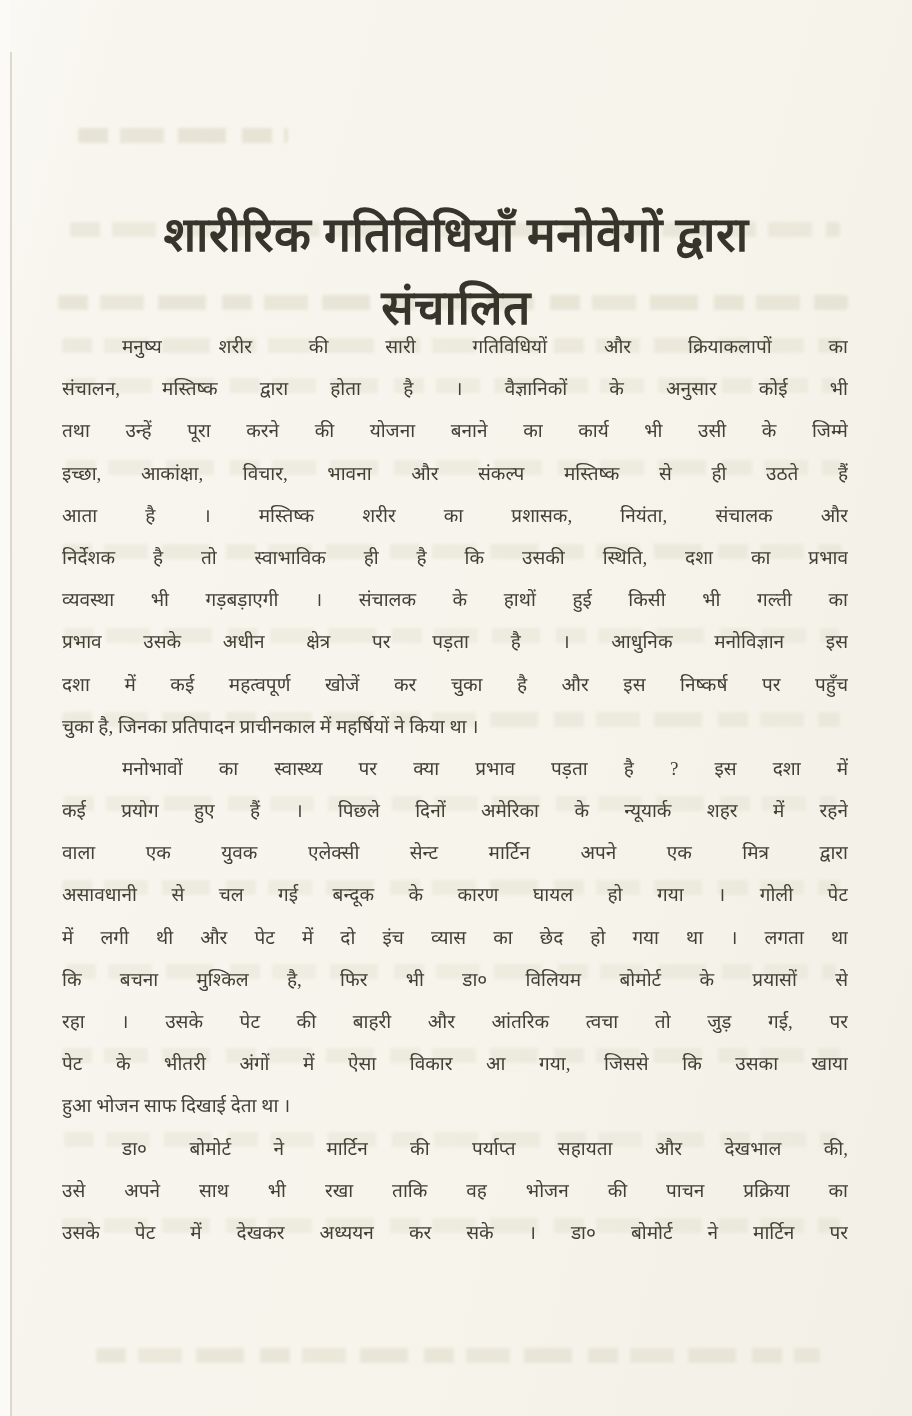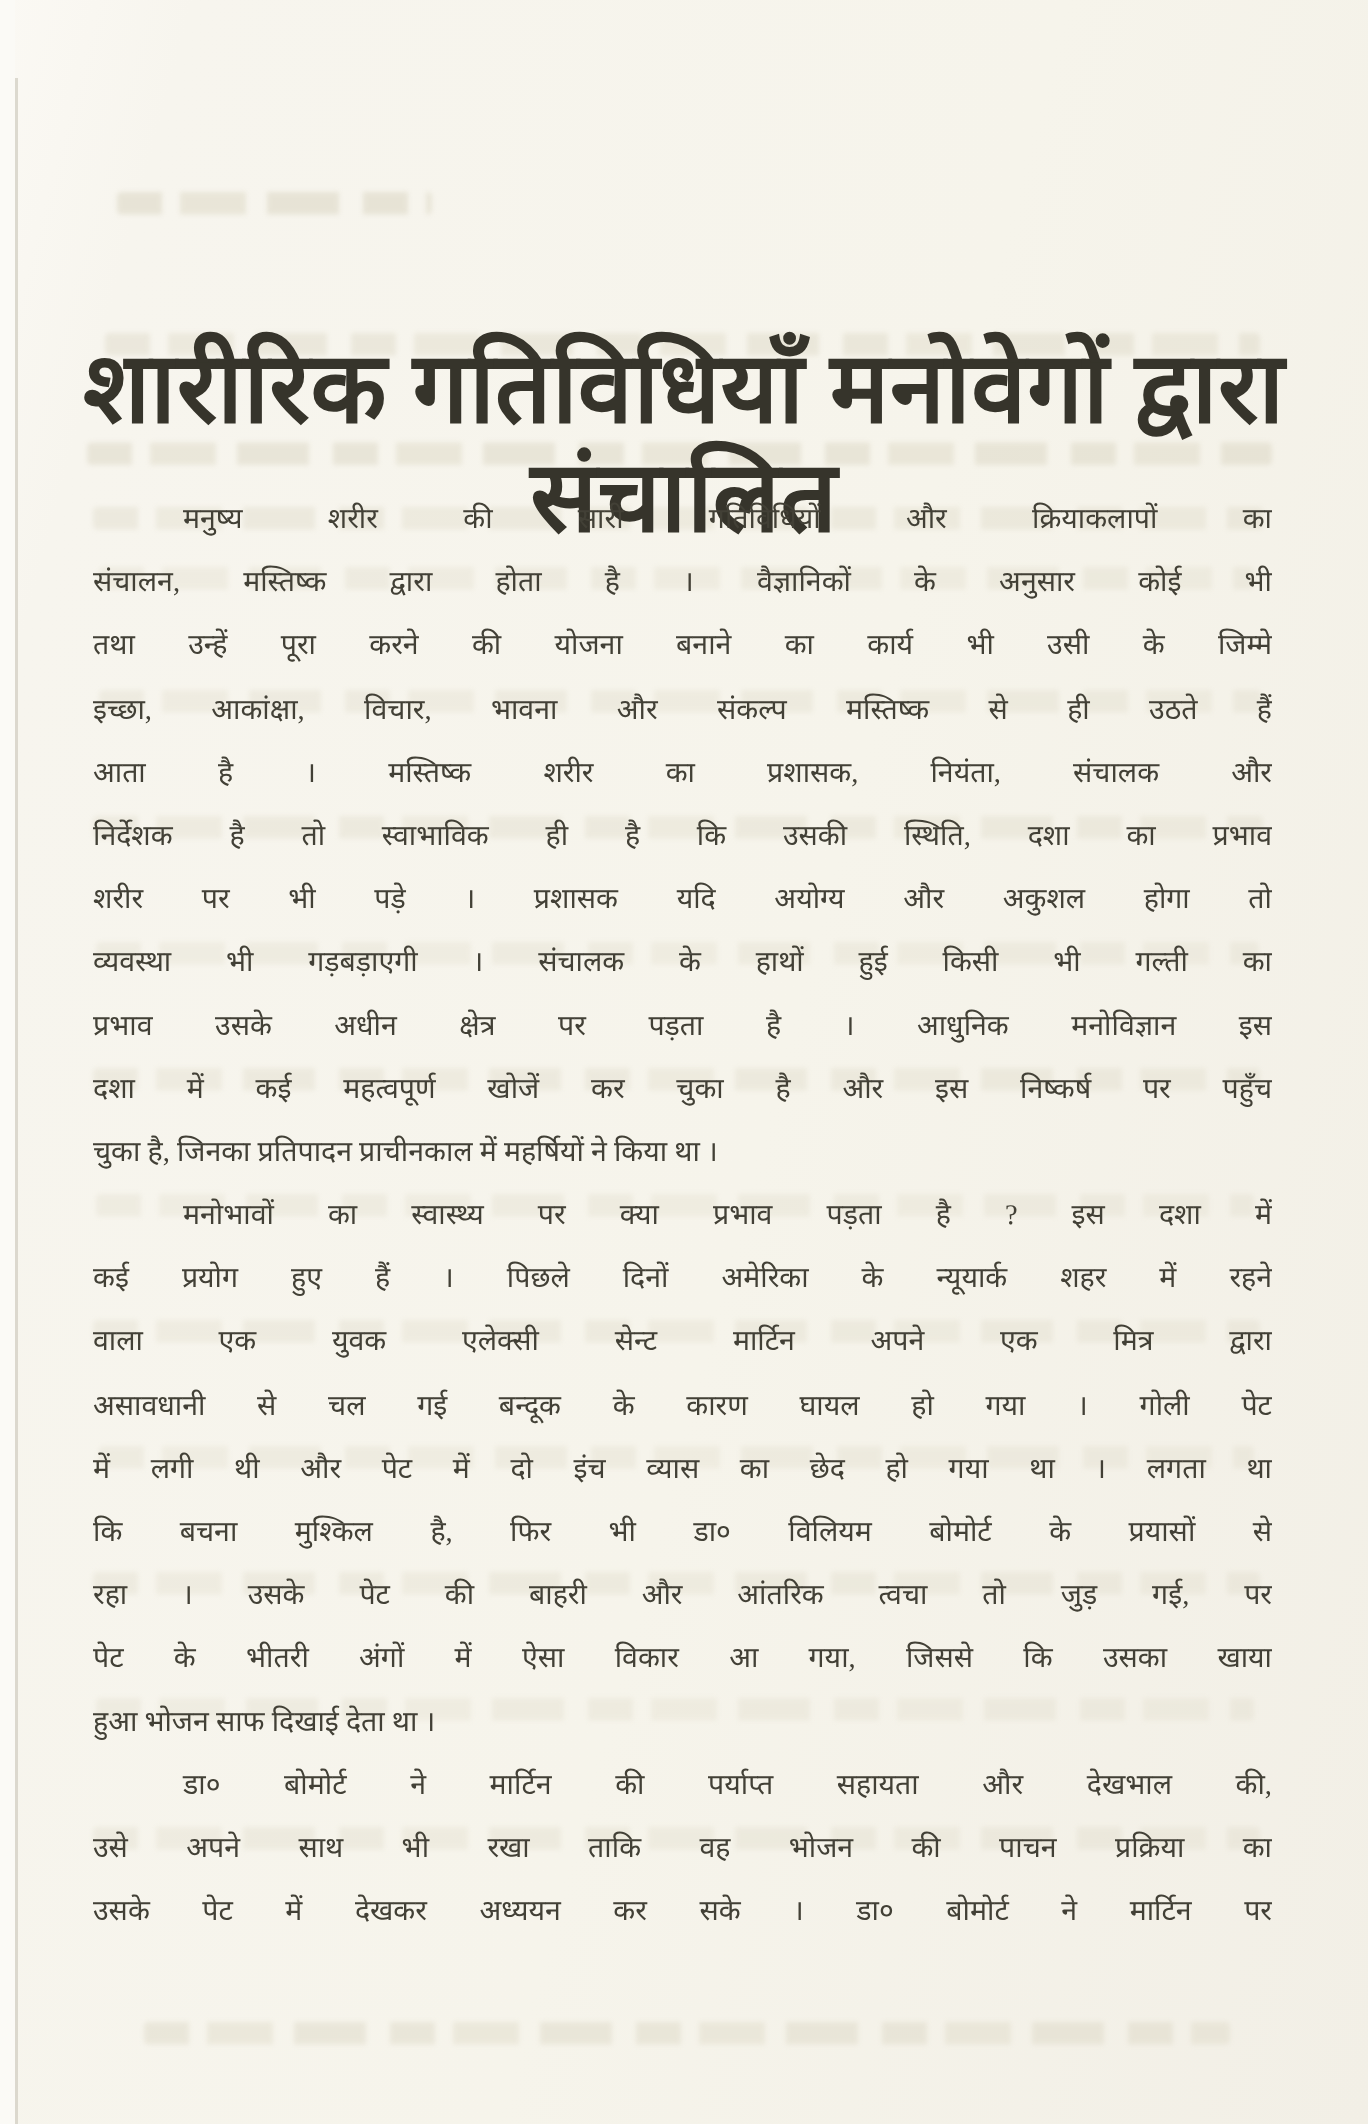--- a/index.html
+++ b/index.html
@@ -34,26 +34,26 @@
     z-index: 1;
     border-radius: 3px;
     filter: blur(1.6px);
     background: repeating-linear-gradient(90deg,
       #d8d3bf 0 30px, rgba(0,0,0,0) 30px 42px,
       #dcd7c3 42px 86px, rgba(0,0,0,0) 86px 100px,
       #d8d3bf 100px 148px, rgba(0,0,0,0) 148px 164px);
   }
   .title {
     position: absolute;
-    top: 179px; left: 40px;
+    top: 166px; left: 40px;
     width: 832px;
     z-index: 2;
     text-align: center;
     color: #36342b;
-    font-size: 66px;
+    font-size: 48px;
     font-weight: bold;
     line-height: 73px;
     letter-spacing: 0.5px;
   }
   .title span { display: block; }
   .body-text {
     position: absolute;
     top: 326px; left: 62px;
     width: 786px;
     z-index: 2;
@@ -102,21 +102,20 @@
 
   <div class="body-text">
 
     <div>
       <div class="line indent">मनुष्य शरीर की सारी गतिविधियों और क्रियाकलापों का</div>
       <div class="line">संचालन, मस्तिष्क द्वारा होता है । वैज्ञानिकों के अनुसार कोई भी</div>
       <div class="line">तथा उन्हें पूरा करने की योजना बनाने का कार्य भी उसी के जिम्मे</div>
       <div class="line">इच्छा, आकांक्षा, विचार, भावना और संकल्प मस्तिष्क से ही उठते हैं</div>
       <div class="line">आता है । मस्तिष्क शरीर का प्रशासक, नियंता, संचालक और</div>
       <div class="line">निर्देशक है तो स्वाभाविक ही है कि उसकी स्थिति, दशा का प्रभाव</div>
-      <div class="line">शरीर पर भी पड़े । प्रशासक यदि अयोग्य और अकुशल होगा तो</div>
       <div class="line">व्यवस्था भी गड़बड़ाएगी । संचालक के हाथों हुई किसी भी गल्ती का</div>
       <div class="line">प्रभाव उसके अधीन क्षेत्र पर पड़ता है । आधुनिक मनोविज्ञान इस</div>
       <div class="line">दशा में कई महत्वपूर्ण खोजें कर चुका है और इस निष्कर्ष पर पहुँच</div>
       <div class="line end">चुका है, जिनका प्रतिपादन प्राचीनकाल में महर्षियों ने किया था ।</div>
     </div>
 
     <div>
       <div class="line indent">मनोभावों का स्वास्थ्य पर क्या प्रभाव पड़ता है ? इस दशा में</div>
       <div class="line">कई प्रयोग हुए हैं । पिछले दिनों अमेरिका के न्यूयार्क शहर में रहने</div>
       <div class="line">वाला एक युवक एलेक्सी सेन्ट मार्टिन अपने एक मित्र द्वारा</div>

